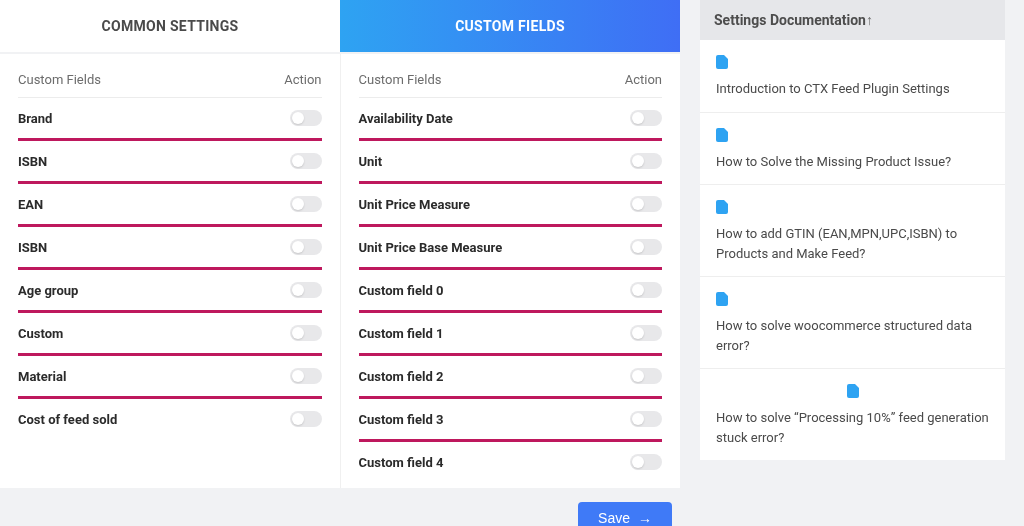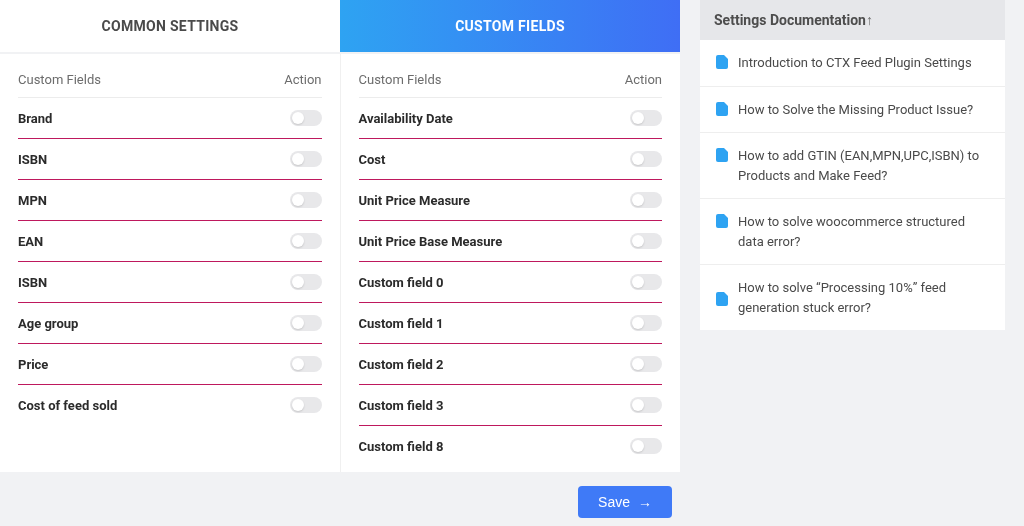--- a/index.html
+++ b/index.html
@@ -59,21 +59,21 @@
     color: #6c6c6c;
     font-size: 13px;
     padding: 6px 0 10px 0;
     border-bottom: 1px solid #ececec;
   }
   .field-row {
     display: flex;
     justify-content: space-between;
     align-items: center;
     padding: 12px 0;
-    border-bottom: 1px solid #be185d;
+    border-bottom: 3px solid #be185d;
   }
   .field-row:last-child { border-bottom: none; }
   .field-label {
     font-weight: 700;
     font-size: 13px;
     color: #2b2b2b;
   }
   .toggle {
     width: 32px;
     height: 16px;
@@ -139,20 +139,21 @@
   .doc-item {
     display: flex;
     gap: 10px;
     padding: 13px 16px;
     border-bottom: 1px solid #eee;
     cursor: pointer;
     align-items: flex-start;
     color: #4a4a4a;
     font-size: 13px;
     line-height: 1.5;
+    flex-direction: column;
   }
   .doc-item:last-child { border-bottom: none; align-items: center; }
   .doc-icon {
     width: 12px;
     height: 14px;
     background: #2ea3f2;
     border-radius: 2px;
     flex-shrink: 0;
     margin-top: 2px;
     position: relative;
@@ -186,57 +187,57 @@
         <div id="panel-left-fields">
             <div class="field-row">
               <span class="field-label">Brand</span>
               <div class="toggle"></div>
             </div>
             <div class="field-row">
               <span class="field-label">ISBN</span>
               <div class="toggle"></div>
             </div>
             <div class="field-row">
-              <span class="field-label">MPN</span>
-              <div class="toggle"></div>
-            </div>
-            <div class="field-row">
               <span class="field-label">EAN</span>
               <div class="toggle"></div>
             </div>
             <div class="field-row">
               <span class="field-label">ISBN</span>
               <div class="toggle"></div>
             </div>
             <div class="field-row">
               <span class="field-label">Age group</span>
               <div class="toggle"></div>
             </div>
             <div class="field-row">
-              <span class="field-label">Price</span>
+              <span class="field-label">Custom</span>
+              <div class="toggle"></div>
+            </div>
+            <div class="field-row">
+              <span class="field-label">Material</span>
               <div class="toggle"></div>
             </div>
             <div class="field-row">
               <span class="field-label">Cost of feed sold</span>
               <div class="toggle"></div>
             </div>
           </div>
       </div>
       <div class="panel">
         <div class="panel-header">
           <span>Custom Fields</span>
           <span>Action</span>
         </div>
         <div id="panel-right-fields">
             <div class="field-row">
               <span class="field-label">Availability Date</span>
               <div class="toggle"></div>
             </div>
             <div class="field-row">
-              <span class="field-label">Cost</span>
+              <span class="field-label">Unit</span>
               <div class="toggle"></div>
             </div>
             <div class="field-row">
               <span class="field-label">Unit Price Measure</span>
               <div class="toggle"></div>
             </div>
             <div class="field-row">
               <span class="field-label">Unit Price Base Measure</span>
               <div class="toggle"></div>
             </div>
@@ -250,21 +251,21 @@
             </div>
             <div class="field-row">
               <span class="field-label">Custom field 2</span>
               <div class="toggle"></div>
             </div>
             <div class="field-row">
               <span class="field-label">Custom field 3</span>
               <div class="toggle"></div>
             </div>
             <div class="field-row">
-              <span class="field-label">Custom field 8</span>
+              <span class="field-label">Custom field 4</span>
               <div class="toggle"></div>
             </div>
           </div>
       </div>
     </div>
 
     <div class="save-row">
       <button class="save-btn">
         <span>Save</span>
         <span class="arrow">→</span>

